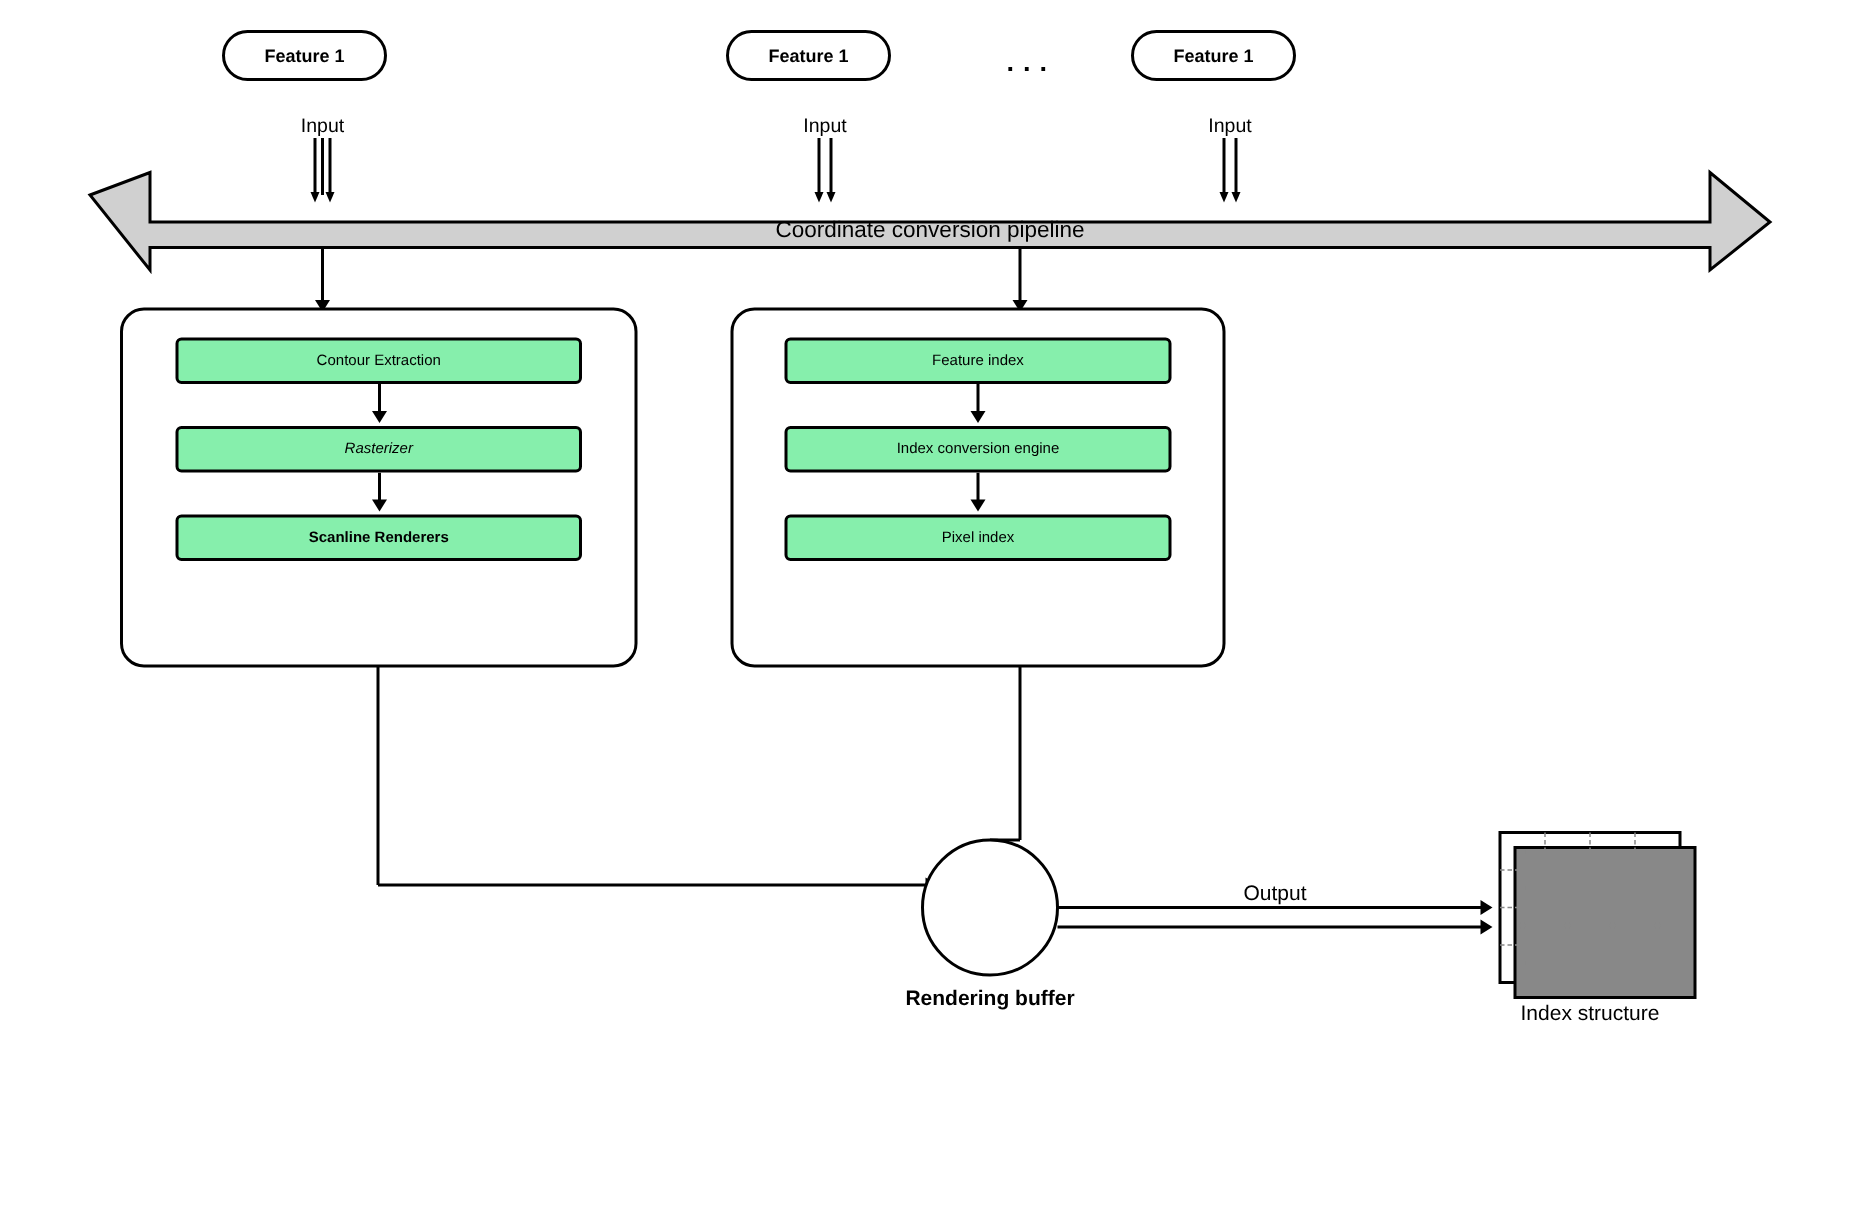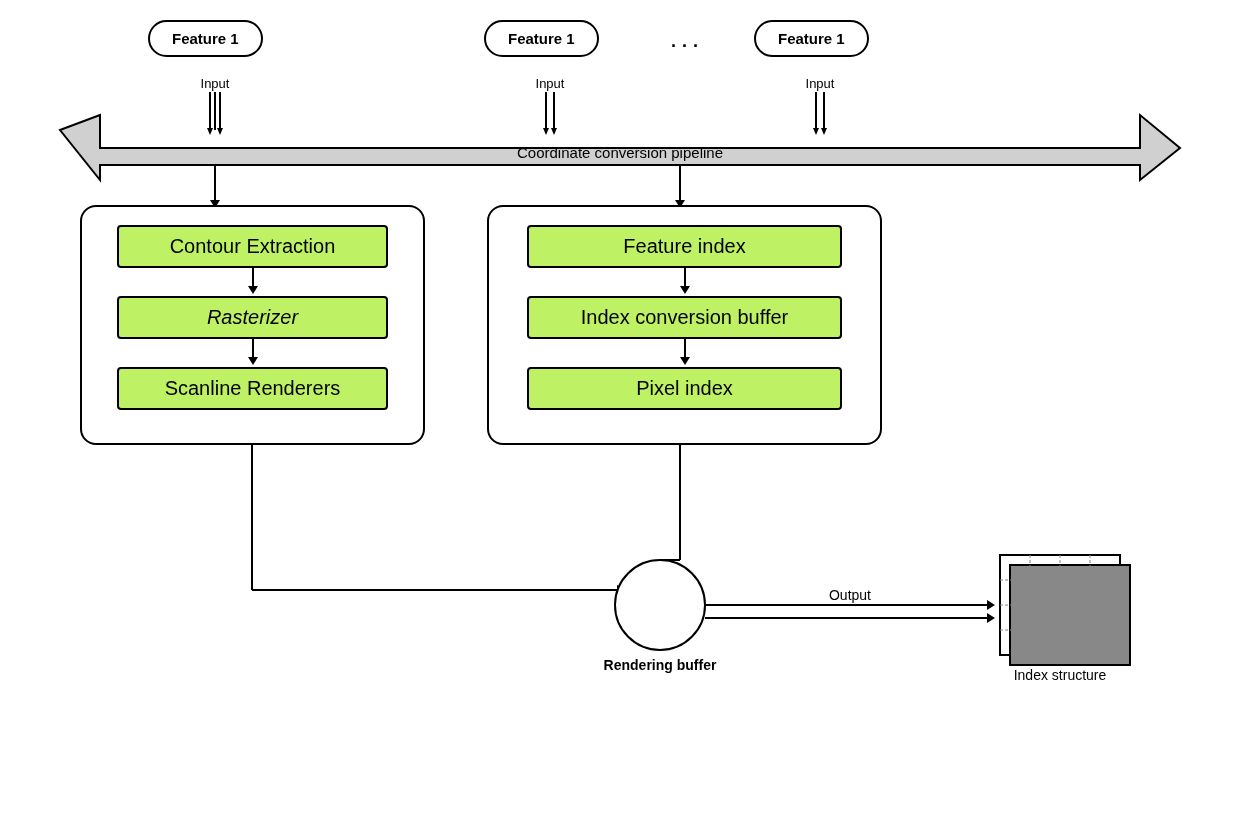--- a/index.html
+++ b/index.html
@@ -18,41 +18,41 @@
       background: #fff;
     }
 
     
     .feature-pill {
       position: absolute;
       border: 2px solid #000;
       border-radius: 20px;
       background: #fff;
       padding: 8px 22px;
-      font-size: 15px;
+      font-size: 12px;
       font-weight: bold;
       text-align: center;
     }
 
     
     .module-box {
       position: absolute;
       border: 2.5px solid #000;
       border-radius: 16px;
       background: #fff;
     }
 
     
     .step-box {
       border: 2px solid #000;
       border-radius: 4px;
-      background: #bef264;
+      background: #86efac;
       padding: 8px 12px;
       text-align: center;
-      font-size: 20px;
+      font-size: 10px;
       margin: 0 auto;
     }
 
     
     .arrow-down {
       display: flex;
       justify-content: center;
       align-items: center;
       height: 28px;
     }
@@ -204,41 +204,41 @@
       <span>Rasterizer</span>
     </div>
 
     <div class="arrow-down">
       <svg width="20" height="28" xmlns="http://www.w3.org/2000/svg">
         <line x1="10" y1="0" x2="10" y2="20" stroke="#000" stroke-width="2"></line>
         <polygon points="5,18 15,18 10,26" fill="#000"></polygon>
       </svg>
     </div>
 
-    <div class="step-box" style="width:90%;">
+    <div class="step-box" style="width:90%;font-weight:bold;">
       <span>Scanline Renderers</span>
     </div>
 
   </div>
 
-  <div class="module-box" style="left:487px; top:205px; width:395px; height:240px; padding:18px 20px 18px 20px;">
+  <div class="module-box" style="left:487px; top:205px; width:330px; height:240px; padding:18px 20px 18px 20px;">
 
     <div class="step-box" style="width:90%;">
       <span>Feature index</span>
     </div>
 
     <div class="arrow-down">
       <svg width="20" height="28" xmlns="http://www.w3.org/2000/svg">
         <line x1="10" y1="0" x2="10" y2="20" stroke="#000" stroke-width="2"></line>
         <polygon points="5,18 15,18 10,26" fill="#000"></polygon>
       </svg>
     </div>
 
     <div class="step-box" style="width:90%;">
-      <span>Index conversion buffer</span>
+      <span>Index conversion engine</span>
     </div>
 
     <div class="arrow-down">
       <svg width="20" height="28" xmlns="http://www.w3.org/2000/svg">
         <line x1="10" y1="0" x2="10" y2="20" stroke="#000" stroke-width="2"></line>
         <polygon points="5,18 15,18 10,26" fill="#000"></polygon>
       </svg>
     </div>
 
     <div class="step-box" style="width:90%;">

